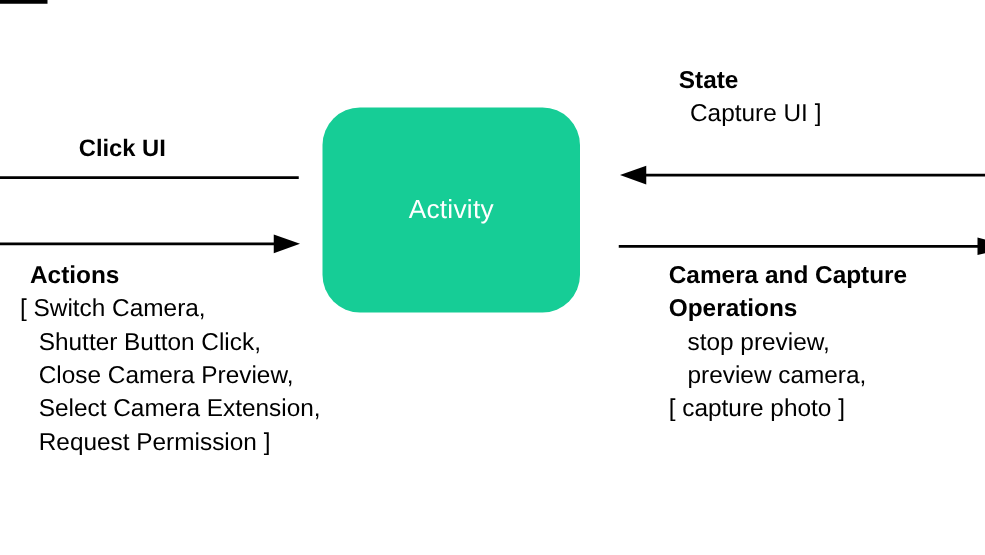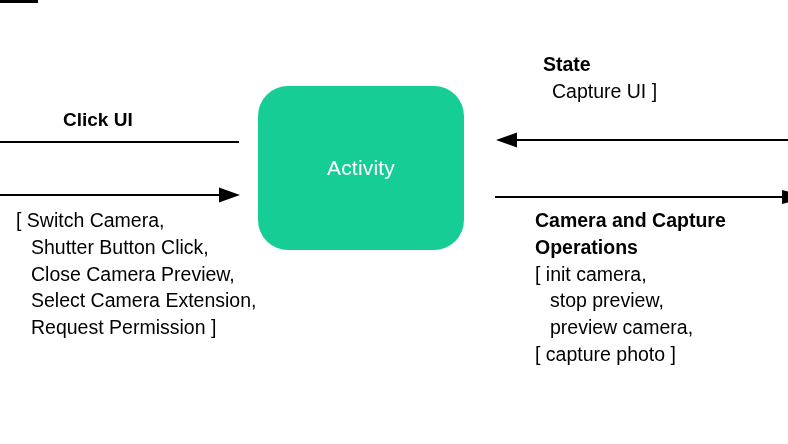--- a/index.html
+++ b/index.html
@@ -96,39 +96,39 @@
     </g>
   </svg>
 
   <div class="edge-label update-ui-label">Click UI</div>
 
   <div class="node">
     <span>Activity</span>
   </div>
 
   <div class="block actions-block">
+    <div class="h">Actions</div>
     <div class="list">
         <div>[ Switch Camera,</div>
         <div class="indent">Shutter Button Click,</div>
         <div class="indent">Close Camera Preview,</div>
         <div class="indent">Select Camera Extension,</div>
         <div class="indent">Request Permission ]</div>
       </div>
   </div>
 
   <div class="block state-block">
     <div class="h">State</div>
     <div class="list">
         <div class="indent">Capture UI ]</div>
       </div>
   </div>
 
   <div class="block ops-block">
     <div class="h">Camera and Capture Operations</div>
     <div class="list">
-        <div>[ init camera,</div>
         <div class="indent">stop preview,</div>
         <div class="indent">preview camera,</div>
         <div>[ capture photo ]</div>
       </div>
   </div>
 
 </div>
 
 </body></html>

